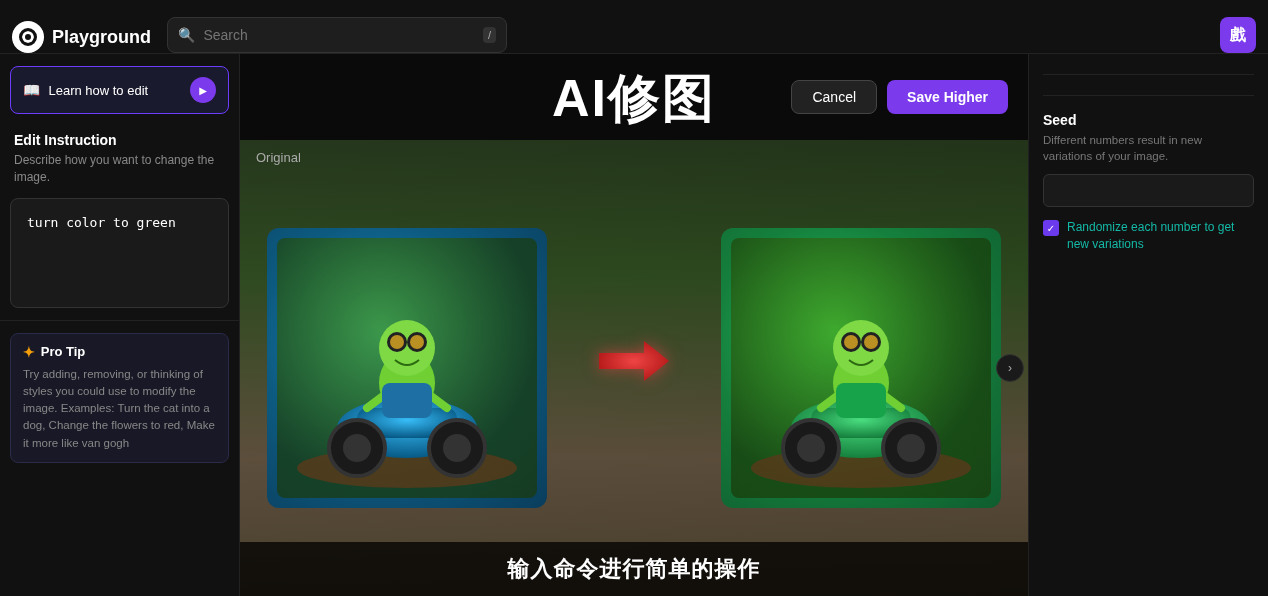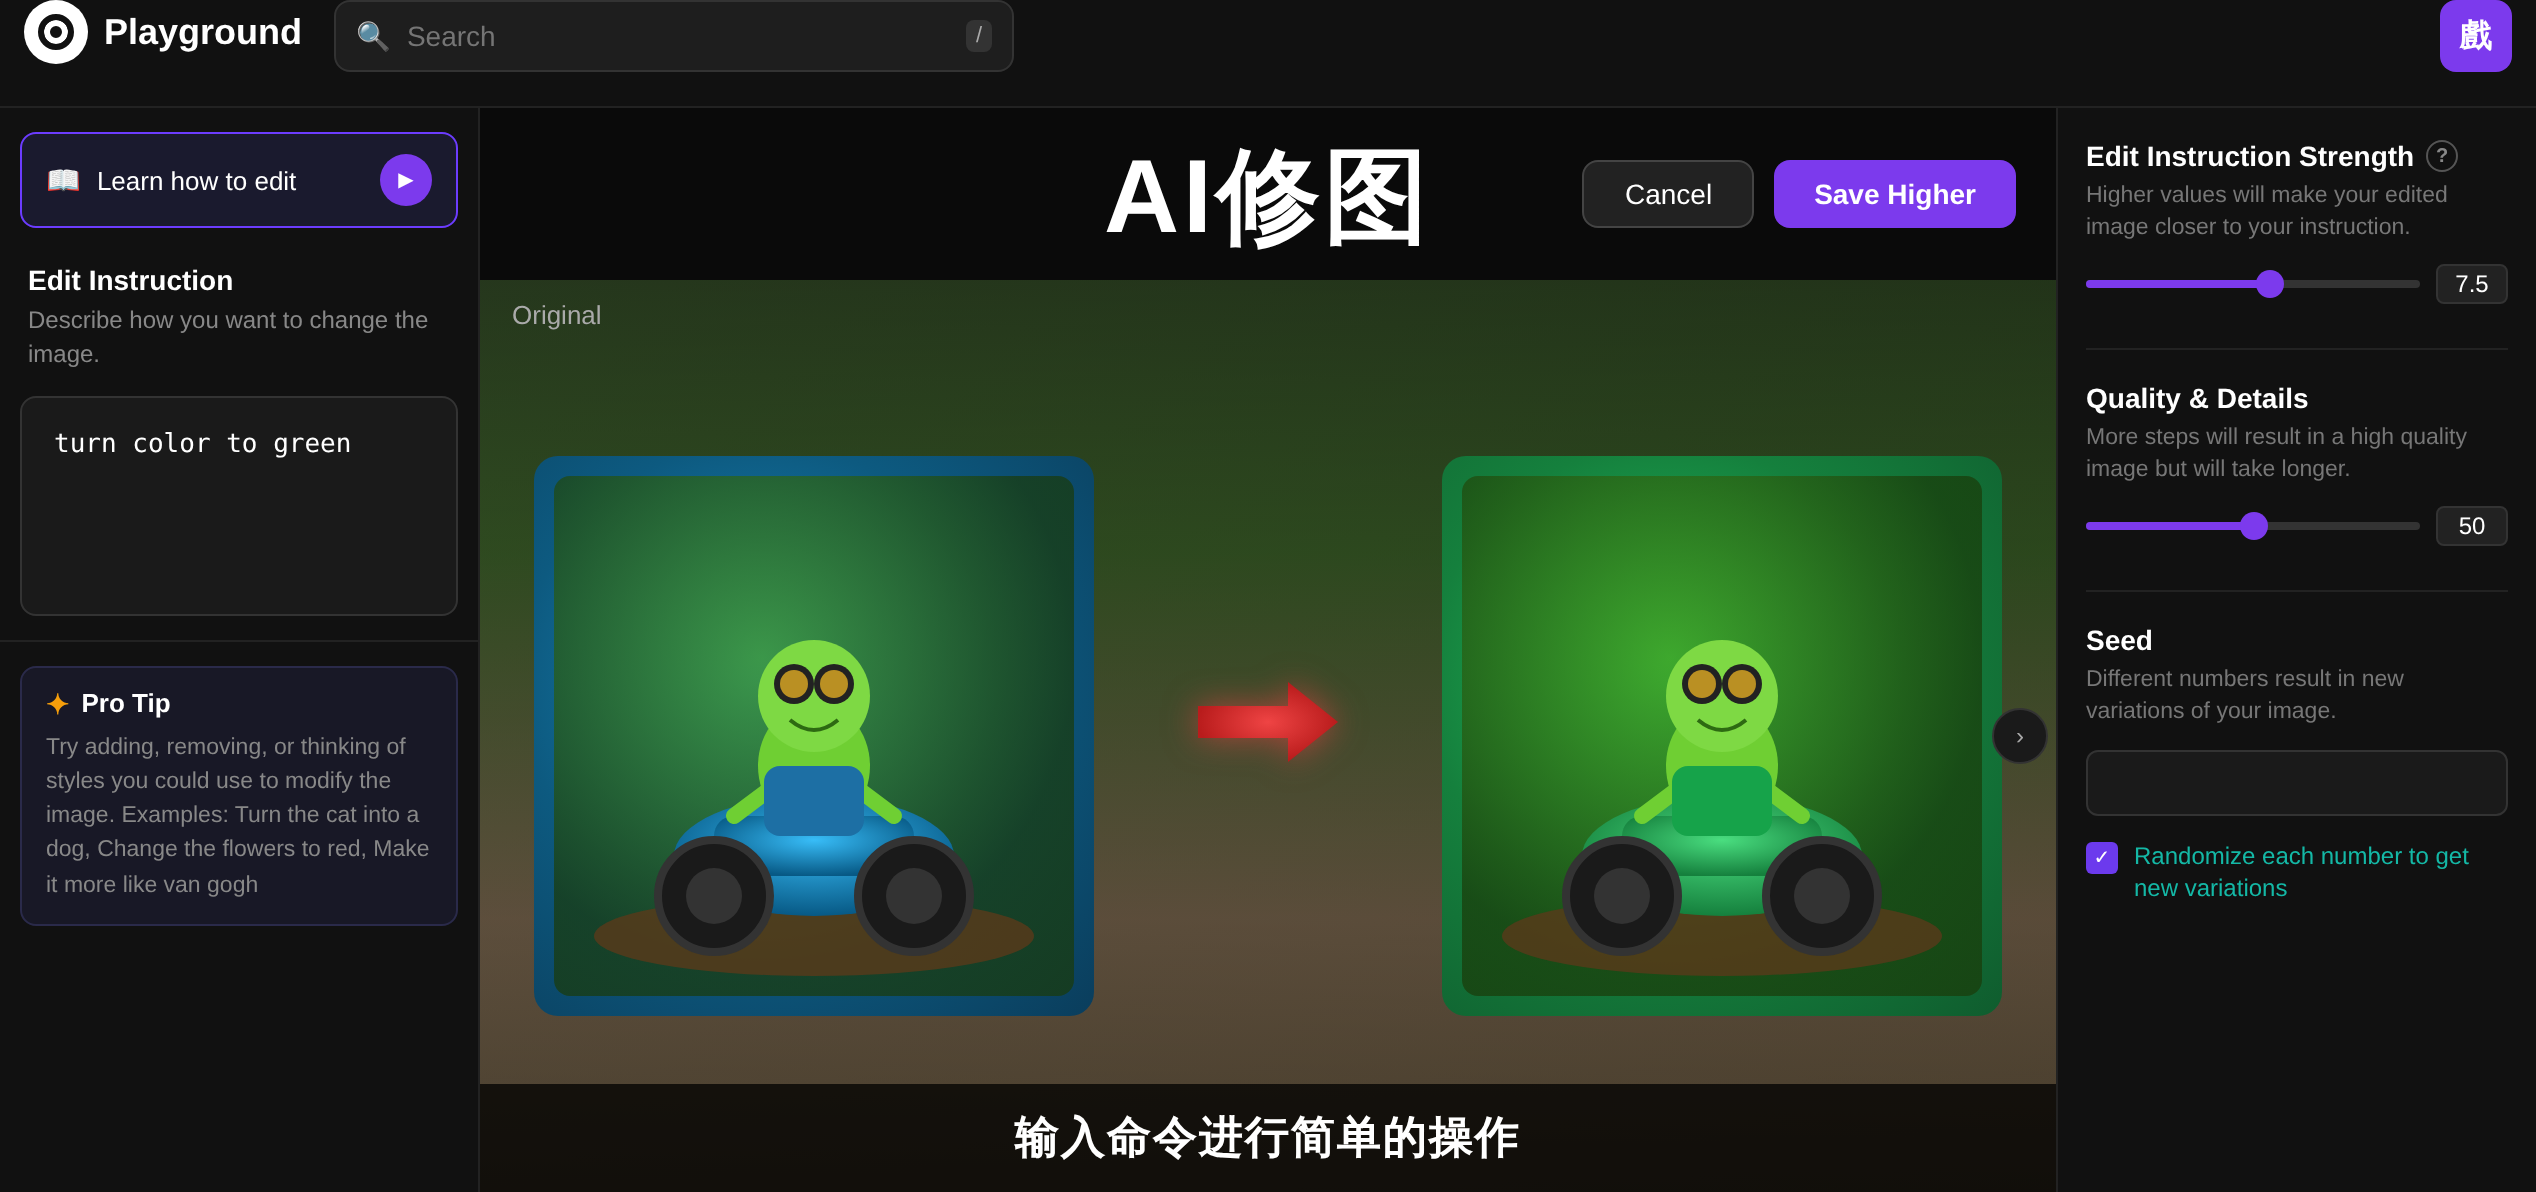--- a/index.html
+++ b/index.html
@@ -10,21 +10,21 @@
       width: 1268px;
       height: 596px;
       overflow: hidden;
       display: flex;
       flex-direction: column;
     }
 
     
     .topnav {
       display: flex;
-      align-items: flex-start;
+      align-items: flex-end;
       background: #111;
       height: 54px;
       padding: 0 12px;
       border-bottom: 1px solid #222;
       flex-shrink: 0;
     }
     .brand {
       display: flex;
       align-items: center;
       gap: 8px;
@@ -640,50 +640,23 @@
 
         <div class="bottom-text-overlay">输入命令进行简单的操作</div>
       </div>
 
       <div class="chevron-right">›</div>
     </div>
   </div>
 
   <div class="right-sidebar">
 
-    <div class="rs-section">
-      <div class="rs-section-title">
-        <span>Edit Instruction Strength</span>
-        <div class="rs-help-icon">?</div>
-      </div>
-      <div class="rs-section-desc">Higher values will make your edited image closer to your instruction.</div>
-      <div class="slider-container">
-        <div class="slider-track">
-          <div class="slider-fill" style="width: 55%;"></div>
-          <div class="slider-thumb" style="left: 55%;"></div>
-        </div>
-        <div class="slider-value">7.5</div>
-      </div>
-    </div>
 
     <div class="rs-divider"></div>
 
-    <div class="rs-section">
-      <div class="rs-section-title">
-        <span>Quality &amp; Details</span>
-      </div>
-      <div class="rs-section-desc">More steps will result in a high quality image but will take longer.</div>
-      <div class="slider-container">
-        <div class="slider-track">
-          <div class="slider-fill" style="width: 50%;"></div>
-          <div class="slider-thumb" style="left: 50%;"></div>
-        </div>
-        <div class="slider-value">50</div>
-      </div>
-    </div>
 
     <div class="rs-divider"></div>
 
     <div class="rs-section">
       <div class="rs-section-title">
         <span>Seed</span>
       </div>
       <div class="rs-section-desc">Different numbers result in new variations of your image.</div>
       <input class="seed-input" type="text" placeholder="" style="">
       <div class="checkbox-row">

